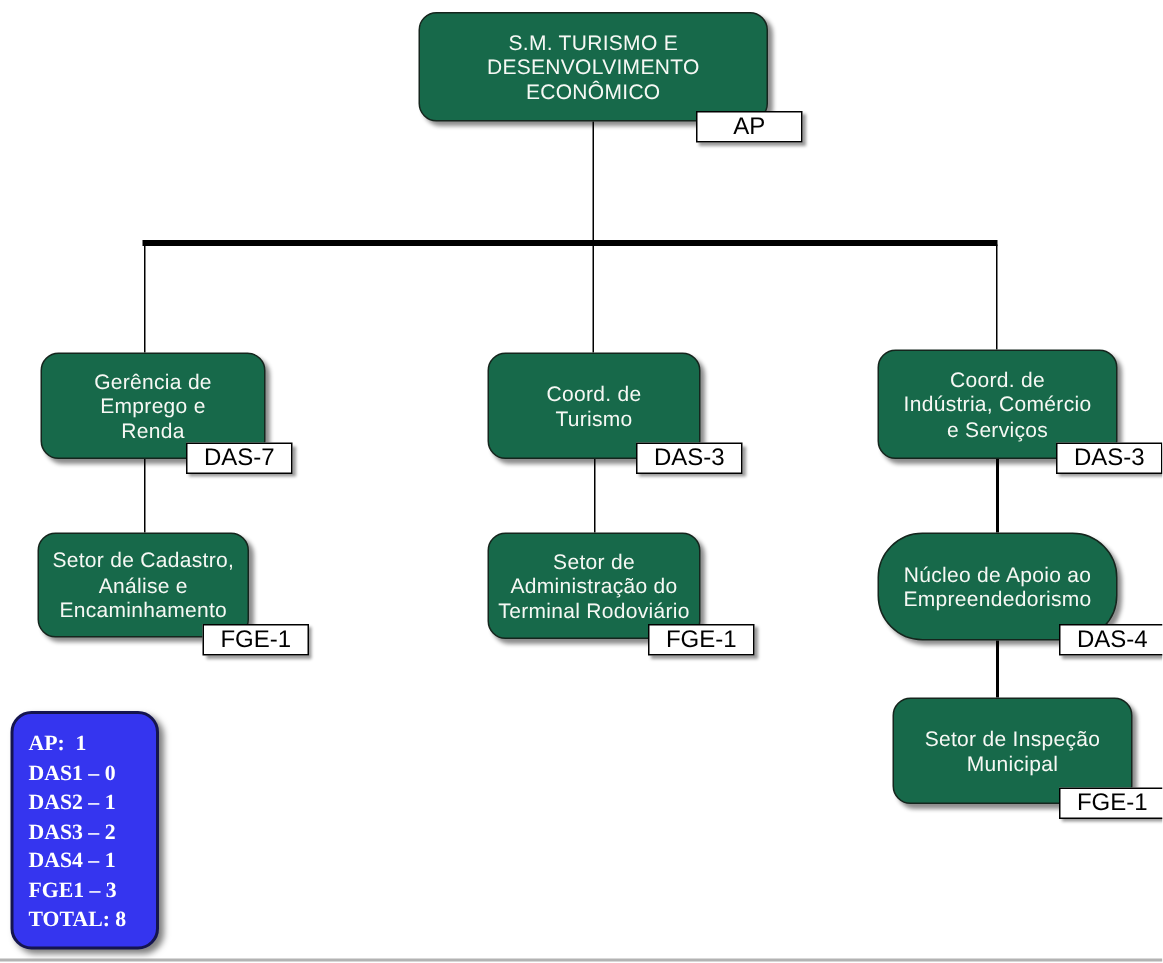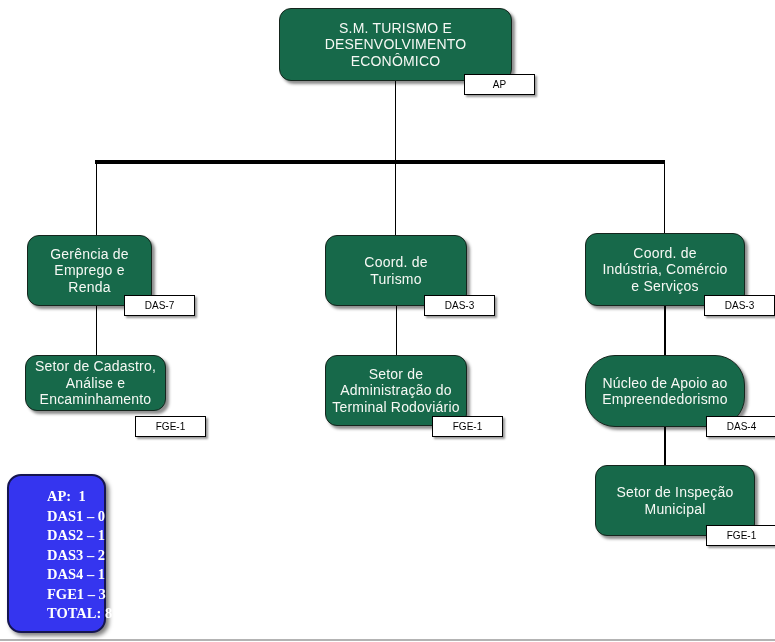--- a/index.html
+++ b/index.html
@@ -39,36 +39,36 @@
     position: absolute;
     background: #ffffff;
     border: 1.3px solid #000000;
     box-shadow: 2px 2px 2px rgba(0,0,0,0.4);
     width: 71px;
     height: 21px;
     box-sizing: border-box;
     display: flex;
     align-items: center;
     justify-content: center;
-    font-size: 10px;
+    font-size: 16px;
     color: #000000;
     z-index: 3;
   }
 
   
   .line { position: absolute; background: #000000; z-index: 1; }
   .line.v { width: 1.5px; }
   .line.h-thick { height: 3.5px; }
 
   
   #n-top       { left: 279px; top: 8px;   width: 233px; height: 73px; }
-  #n-gerencia  { left: 27px;  top: 235px; width: 125px; height: 71px; }
+  #n-gerencia  { left: 27px;  top: 235px; width: 150px; height: 71px; }
   #n-turismo   { left: 325px; top: 235px; width: 142px; height: 71px; }
   #n-industria { left: 585px; top: 233px; width: 160px; height: 73px; }
-  #n-cadastro  { left: 25px;  top: 355px; width: 141px; height: 56px; }
+  #n-cadastro  { left: 25px;  top: 355px; width: 141px; height: 70px; }
   #n-terminal  { left: 325px; top: 355px; width: 142px; height: 71px; }
   #n-nucleo    { left: 585px; top: 355px; width: 160px; height: 72px; border-radius: 30px; }
   #n-inspecao  { left: 585px; top: 465px; width: 160px; height: 71px; margin-left: 10px; }
 
   
   #t-ap        { left: 464px; top: 74px;  }
   #t-das2      { left: 124px; top: 295px; }
   #t-das3a     { left: 424px; top: 295px; }
   #t-das3b     { left: 704px; top: 295px; }
   #t-fge1a     { left: 135px; top: 416px; }
@@ -100,21 +100,20 @@
     padding: 11px 6px 8px 10px;
     z-index: 2;
   }
   .legend-item {
     font-family: "Liberation Serif", serif;
     font-weight: bold;
     font-size: 14.5px;
     line-height: 19.5px;
     color: #ffffff;
     white-space: pre;
-    margin-left: 28px;
   }
 
   
   #bottom-edge {
     position: absolute;
     left: 0; top: 639px;
     width: 775px; height: 2px;
     background: #9a9a9a;
     opacity: 0.75;
   }

